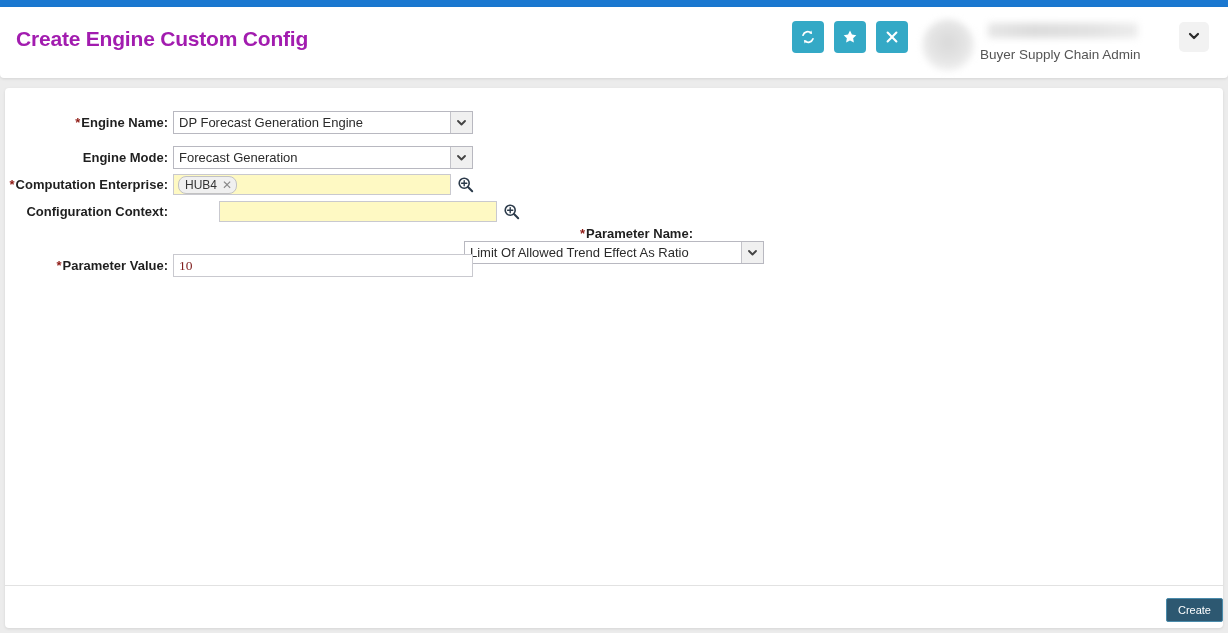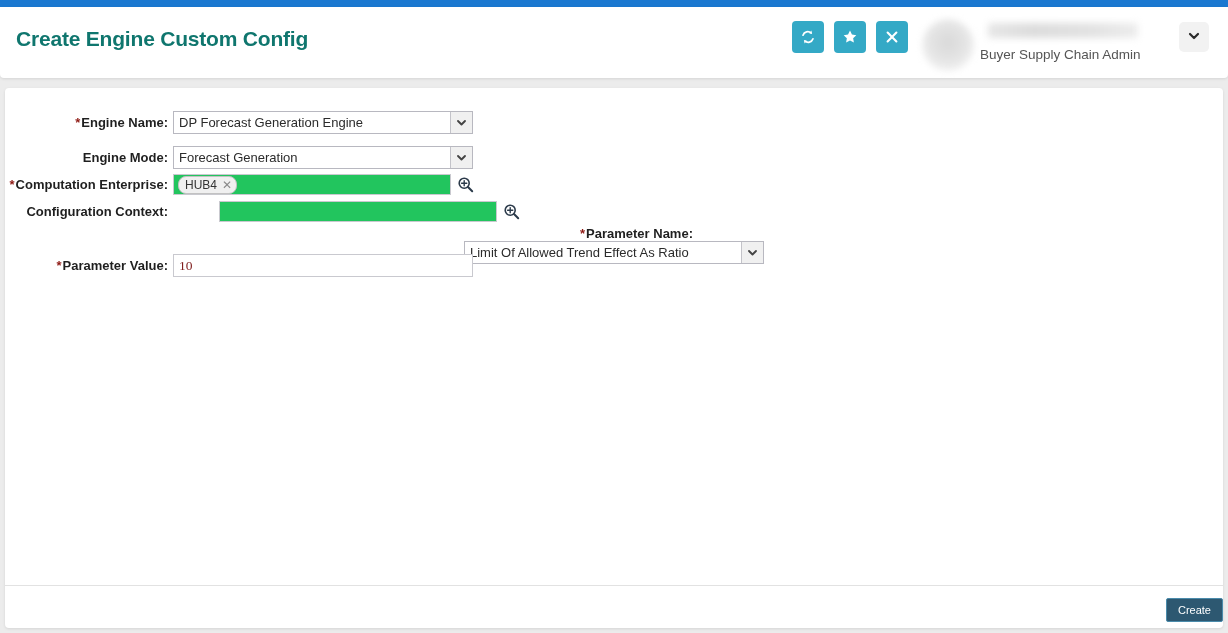--- a/index.html
+++ b/index.html
@@ -35,21 +35,21 @@
     border-bottom-left-radius: 4px;
     border-bottom-right-radius: 4px;
     box-shadow: 0 1px 3px rgba(0,0,0,0.10);
   }
   .page-title {
     position: absolute;
     left: 16px;
     top: 20px;
     font-size: 21px;
     font-weight: bold;
-    color: #0f766e;
+    color: #a21caf;
     letter-spacing: -0.2px;
     white-space: nowrap;
   }
 
   
   .header-actions {
     position: absolute;
     right: 320px;
     top: 14px;
     display: flex;
@@ -207,21 +207,21 @@
     color: #7f1d1d;
     font-family: Liberation Serif, serif;
   }
 
   
   .lookup {
     width: 278px;
     height: 21px;
     box-sizing: border-box;
     border: 1px solid #c9c9cf;
-    background: #22c55e;
+    background: #fef9c3;
     display: flex;
     align-items: center;
     padding-left: 4px;
   }
   .token {
     display: inline-flex;
     align-items: center;
     height: 16px;
     padding: 0 4px 0 6px;
     border: 1px solid #c2c2c2;

